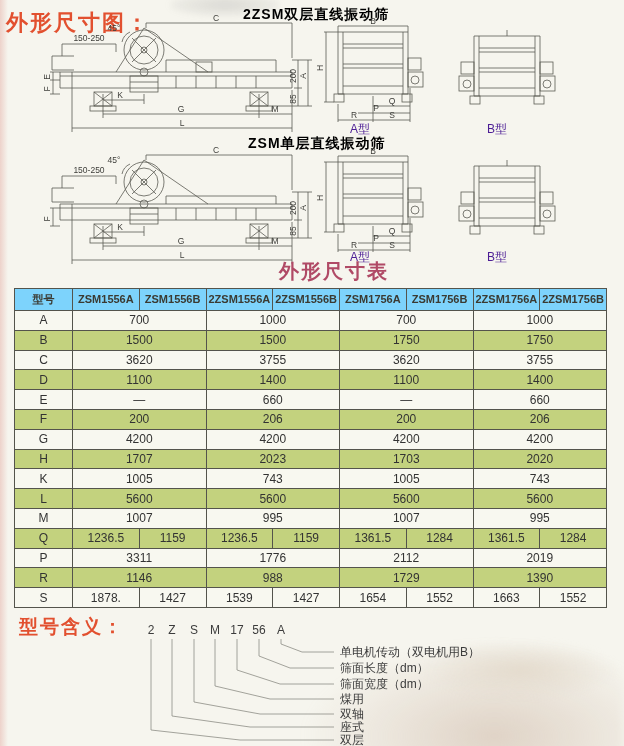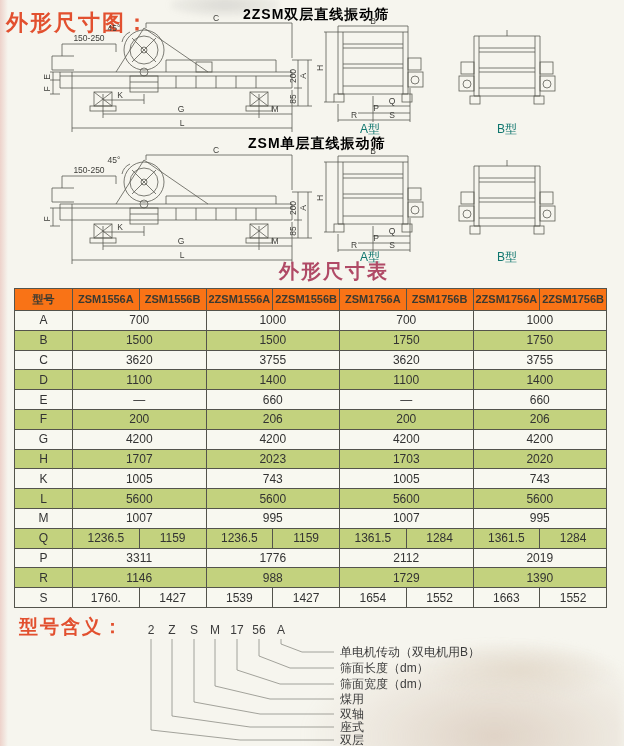--- a/index.html
+++ b/index.html
@@ -10,21 +10,21 @@
   .blob1{position:absolute;left:170px;top:-6px;width:110px;height:22px;border-radius:50%;
     background:radial-gradient(ellipse,rgba(120,120,120,0.22),rgba(120,120,120,0));filter:blur(3px);}
   .blob2{position:absolute;left:300px;top:640px;width:324px;height:120px;
     background:radial-gradient(ellipse at 60% 80%,rgba(196,170,150,0.45),rgba(196,170,150,0) 70%);filter:blur(4px);}
   .blob3{position:absolute;left:420px;top:640px;width:200px;height:60px;
     background:radial-gradient(ellipse,rgba(225,215,200,0.8),rgba(225,215,200,0) 70%);filter:blur(3px);}
   .heading-red{position:absolute;left:6px;top:8px;font-size:22px;font-weight:bold;letter-spacing:2px;}
   .diag-title{position:absolute;font-size:14px;font-weight:bold;color:#000000;letter-spacing:1px;}
   .diag-title.t1{left:243px;top:6px;}
   .diag-title.t2{left:248px;top:135px;}
-  .type-label{position:absolute;font-size:12px;color:#0f766e;width:40px;text-align:center;}
+  .type-label{position:absolute;font-size:12px;color:#4c1d95;width:40px;text-align:left;}
   .table-title{position:absolute;left:263px;top:258px;font-size:20px;font-weight:bold;letter-spacing:2px;margin-left:16px;}
   .dim-table{position:absolute;left:14px;top:288px;width:593px;height:320px;border-collapse:collapse;table-layout:fixed;
     font-size:12px;color:#333;text-align:center;}
   .dim-table th,.dim-table td{border:1px solid #54544c;padding:0;line-height:1;}
   .dim-table th{height:21px;font-size:11px;font-weight:bold;color:#3a3a32;}
   .dim-table td{height:18.8px;}
   .dim-table col.c0{width:58px;}
   .mm-heading{position:absolute;left:19px;top:614px;font-size:19px;font-weight:bold;letter-spacing:2px;}
   svg{position:absolute;overflow:visible;}
   svg text{font-family:"Liberation Sans",sans-serif;fill:#3e3e3a;}
@@ -353,21 +353,21 @@
         <col>
         <col>
         <col>
         <col>
         <col>
         <col>
         <col>
         <col>
     </colgroup>
     <tbody>
-        <tr style="background:#f97316;">
+        <tr style="background:#7dd3fc;">
       <th>型号</th>
       <th>ZSM1556A</th>
       <th>ZSM1556B</th>
       <th>2ZSM1556A</th>
       <th>2ZSM1556B</th>
       <th>ZSM1756A</th>
       <th>ZSM1756B</th>
       <th>2ZSM1756A</th>
       <th>2ZSM1756B</th>
     </tr>
@@ -468,21 +468,21 @@
     </tr>
     <tr style="background:#c3d27e;">
       <td>R</td>
       <td colspan="2">1146</td>
       <td colspan="2">988</td>
       <td colspan="2">1729</td>
       <td colspan="2">1390</td>
     </tr>
     <tr style="background:#f8f8f0;">
       <td>S</td>
-      <td>1760.</td>
+      <td>1878.</td>
       <td>1427</td>
       <td>1539</td>
       <td>1427</td>
       <td>1654</td>
       <td>1552</td>
       <td>1663</td>
       <td>1552</td>
     </tr>
   </tbody>
     </table>

